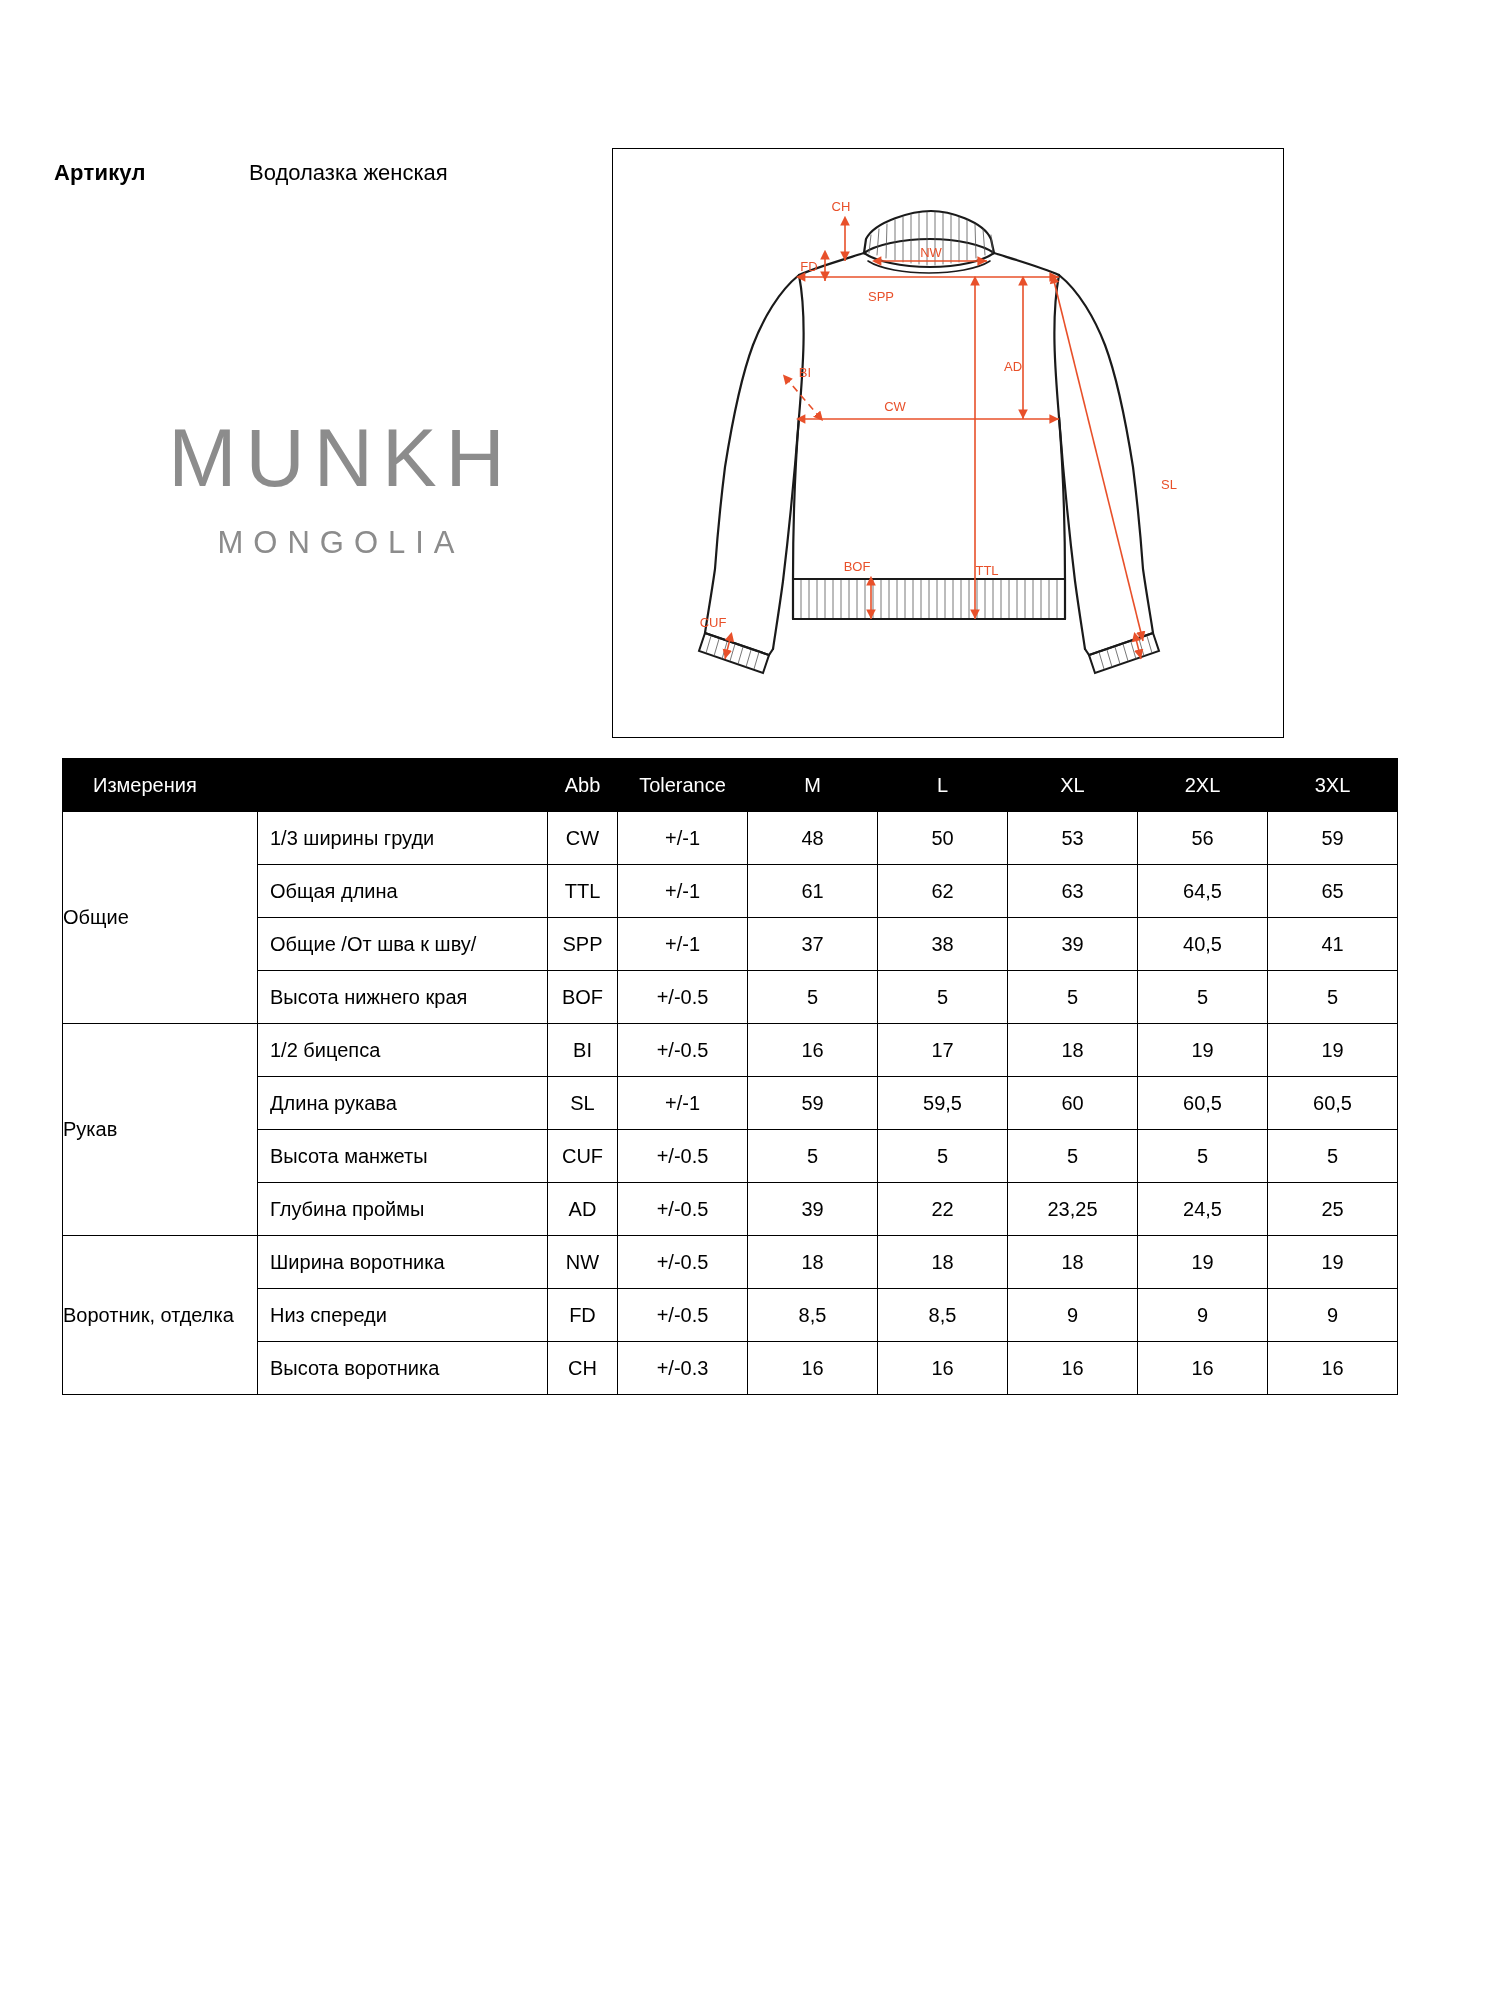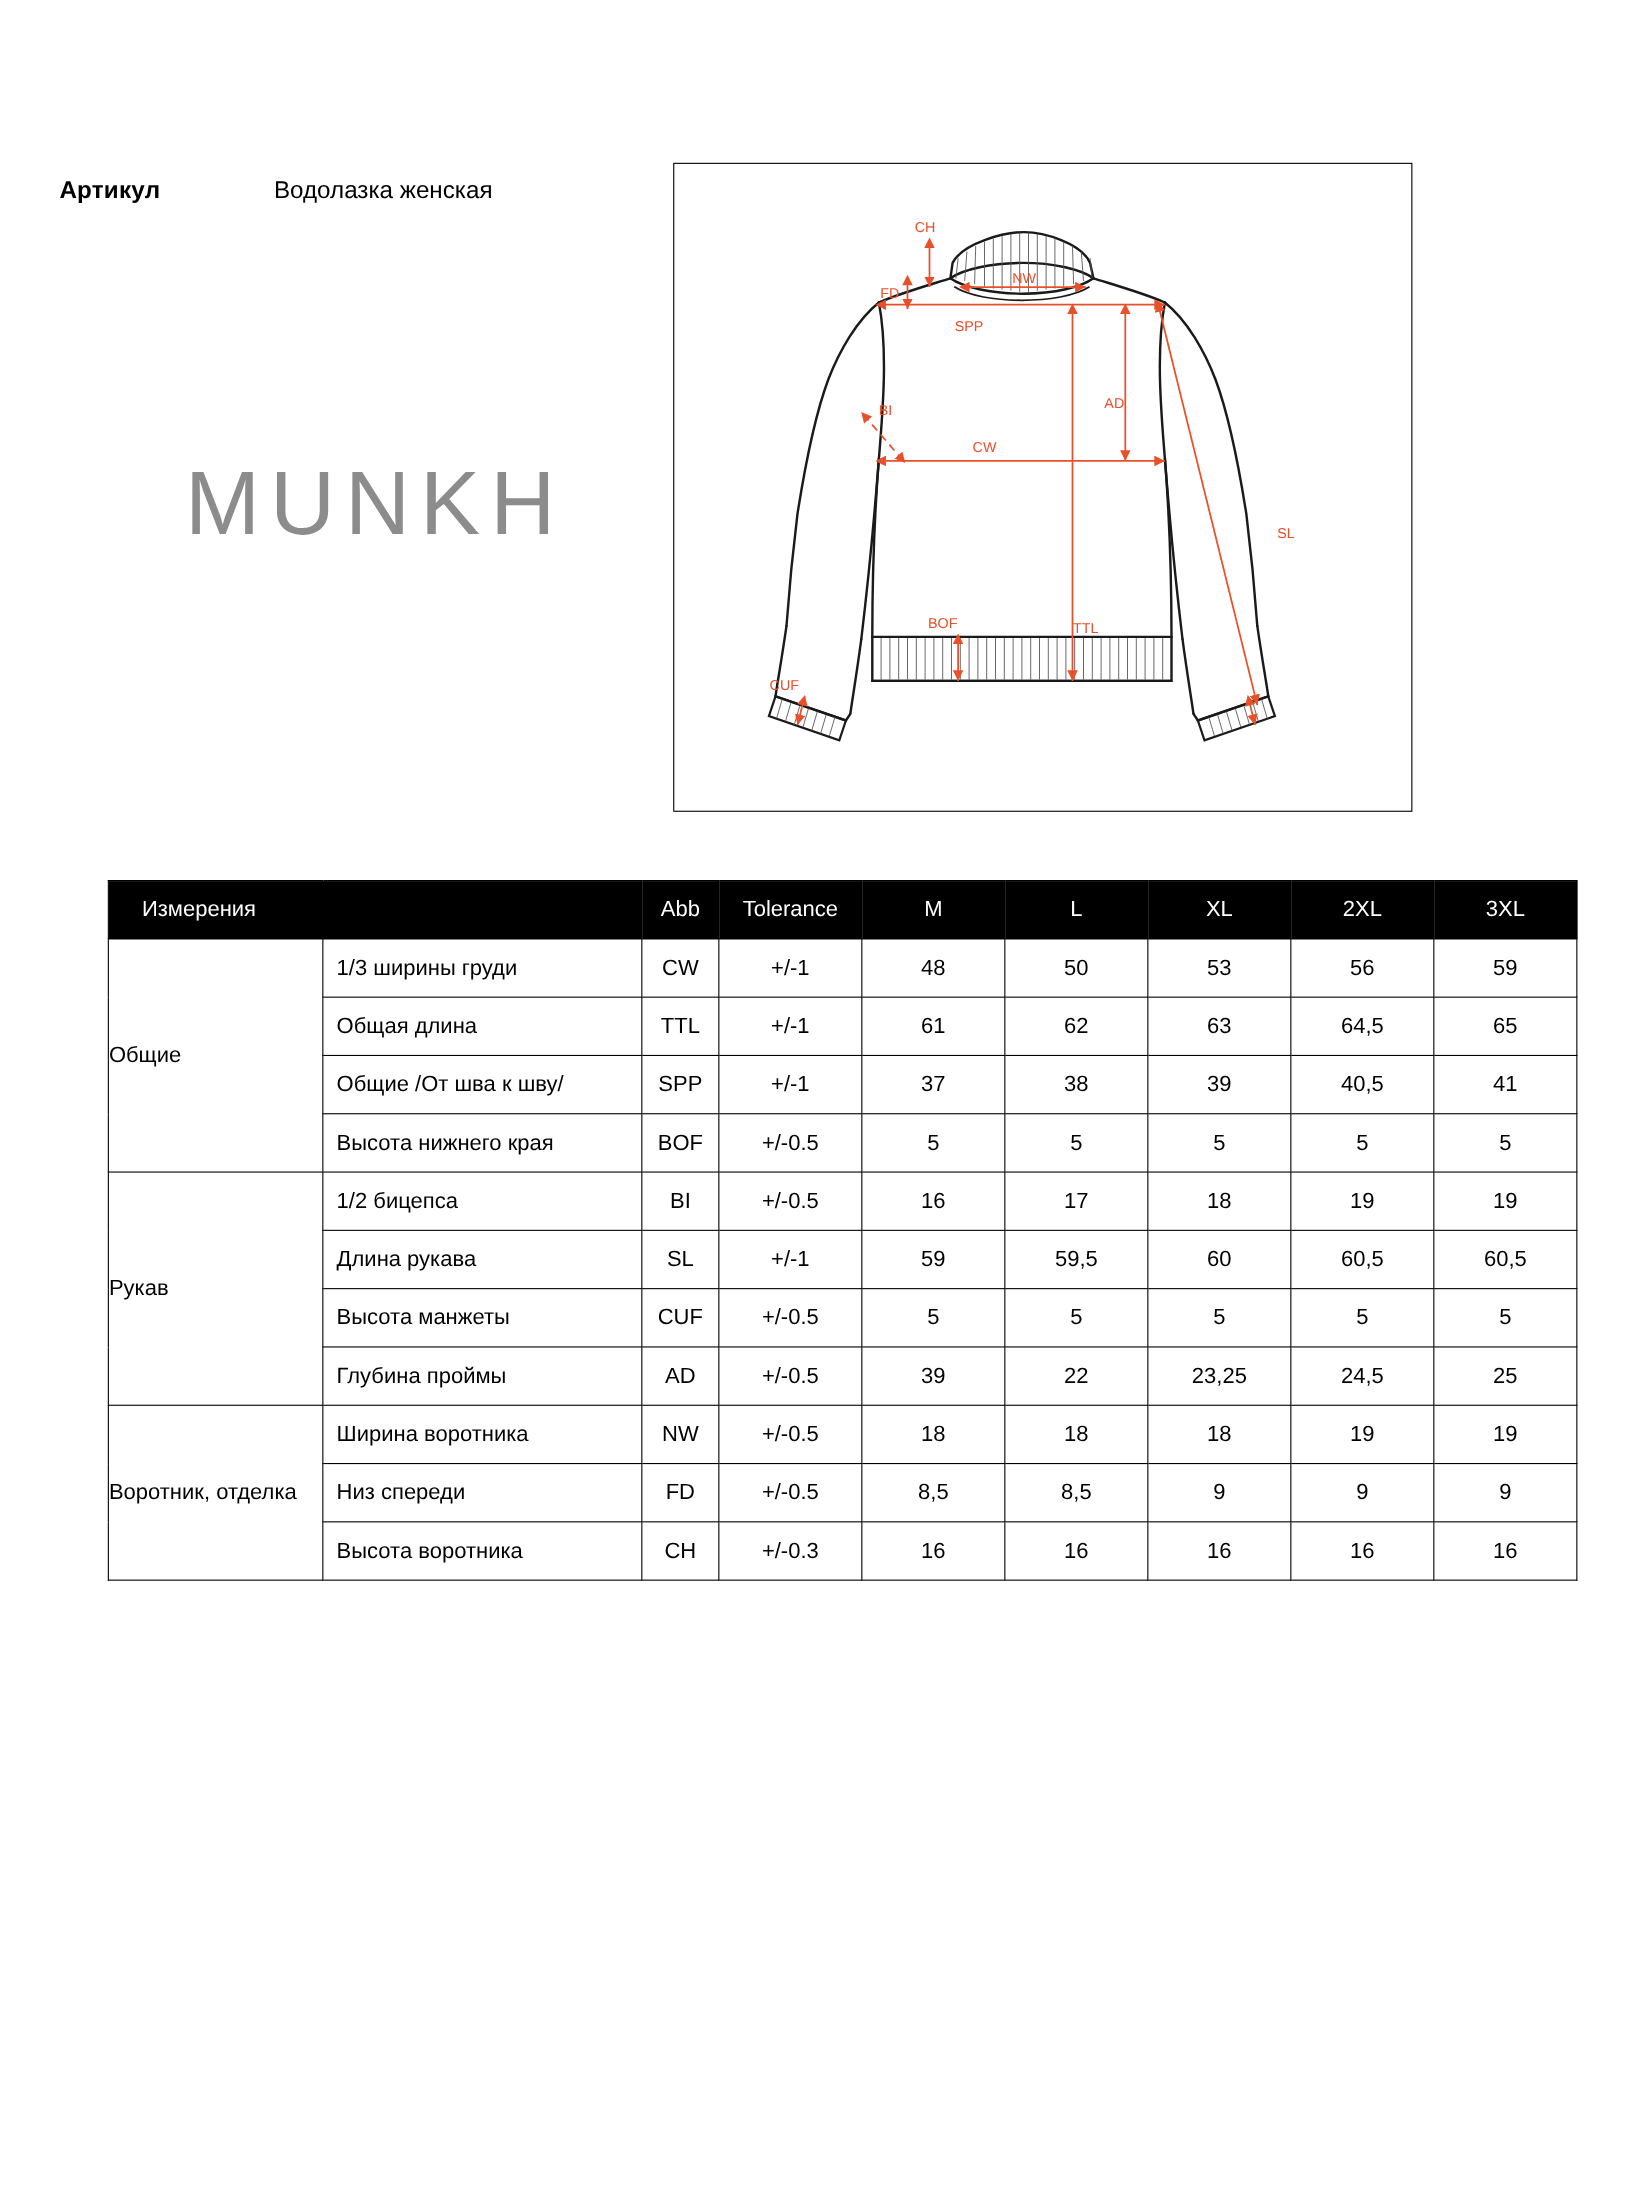--- a/index.html
+++ b/index.html
@@ -73,24 +73,23 @@
     border: 1px solid #000;
     box-sizing: border-box;
     background: #fff;
   }
   .drawing-box svg { display: block; }
 
   
   .size-table {
     position: absolute;
     left: 62px;
-    top: 800px;
+    top: 758px;
     border-collapse: collapse;
     font-size: 20px;
-    margin-left: 36px;
   }
   .size-table th, .size-table td {
     border: 1px solid #000;
     padding: 0;
     height: 53px;
     box-sizing: border-box;
     font-weight: normal;
     background: #fff;
   }
   .size-table thead th {
@@ -114,20 +113,21 @@
 
 <div class="header">
   <div class="header-row">
     <div class="art-label">Артикул</div>
     <div class="art-value">Водолазка женская</div>
   </div>
 </div>
 
 <div class="logo-block">
   <div class="logo-main">MUNKH</div>
+  <div class="logo-sub">MONGOLIA</div>
 </div>
 
 <div class="drawing-box">
   <svg width="670" height="588" viewBox="0 0 670 588">
     <g fill="none" stroke="#1a1a1a" stroke-width="2.2" stroke-linejoin="round" stroke-linecap="round">
 
       <path d="M253,90 C262,72 300,62 318,62 C336,62 370,72 378,90
                L381,104 C370,96 345,90 317,90 C289,90 262,96 251,104 Z"></path>
       <path d="M251,104 C262,112 288,118 317,118 C346,118 370,112 381,104"></path>
 

